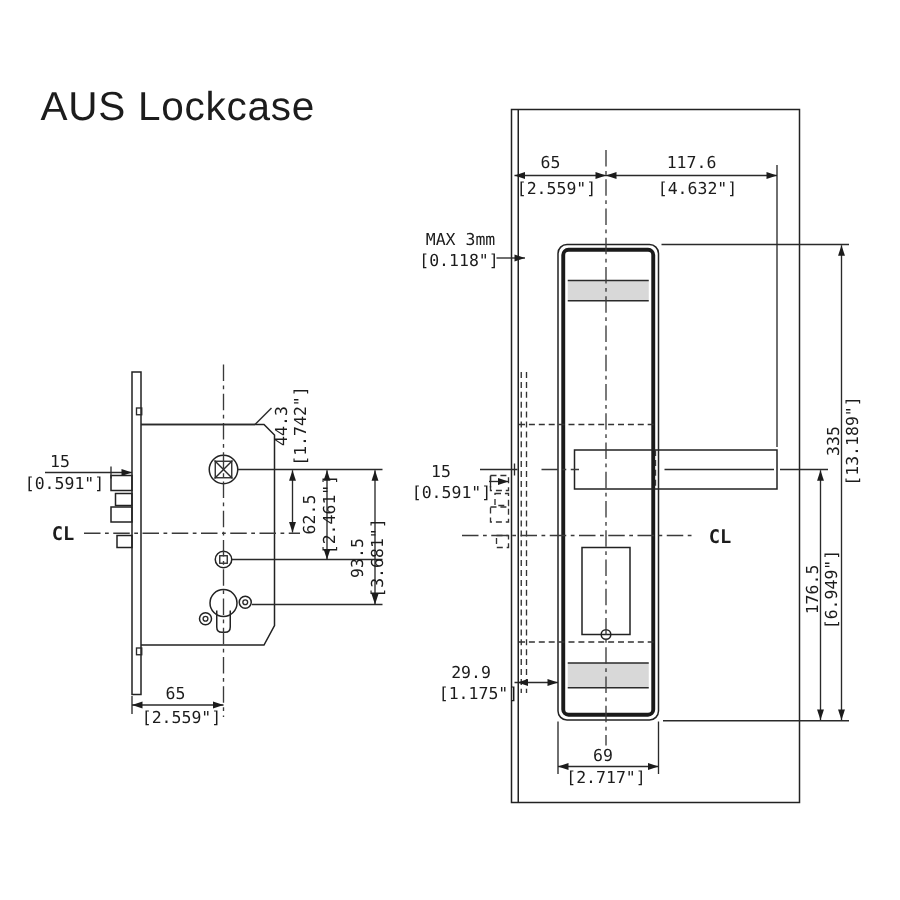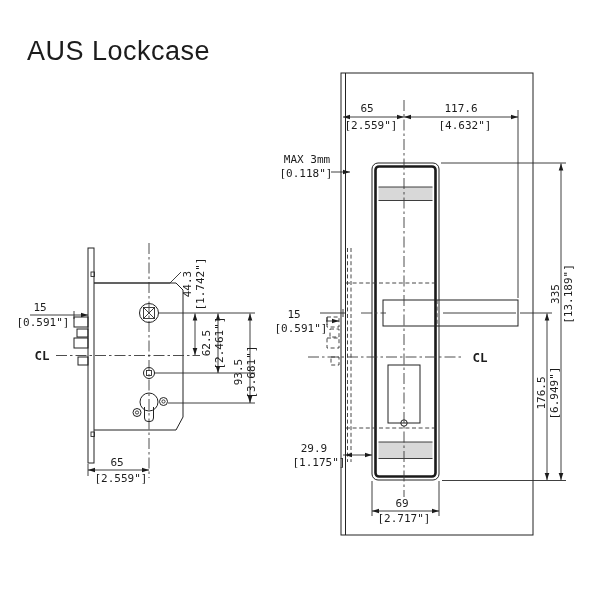--- a/index.html
+++ b/index.html
@@ -1,18 +1,18 @@
 <!DOCTYPE html>
 <html><head>
 <meta charset="utf-8">
 <style>
   html,body{margin:0;padding:0;background:#f0f0f0;}
   .page{position:relative;width:600px;height:600px;background:#ffffff;overflow:hidden;
         font-family:"DejaVu Sans Mono","Liberation Mono",monospace;}
-  .title{position:absolute;left:27px;top:36px;font-family:"Liberation Sans","DejaVu Sans",sans-serif;
+  .title{position:absolute;left:27px;top:56px;font-family:"Liberation Sans","DejaVu Sans",sans-serif;
          font-size:27px;font-weight:500;color:#1c1c1c;letter-spacing:0.5px;}
   svg{position:absolute;left:0;top:0;}
   svg text{font-family:"DejaVu Sans Mono","Liberation Mono",monospace;font-size:11px;fill:#1c1c1c;}
   svg text.cl{font-size:12.5px;font-weight:bold;}
   .ln{stroke:#222;stroke-width:1;fill:none;}
   .thin{stroke:#2a2a2a;stroke-width:0.9;fill:none;}
   .thick{stroke:#1a1a1a;stroke-width:2.6;fill:none;}
   .dash{stroke:#333;stroke-width:0.9;fill:none;stroke-dasharray:4 2.6;}
   .cline{stroke:#3a3a3a;stroke-width:0.9;fill:none;stroke-dasharray:11 3 2.5 3;}
   .arr{fill:#1c1c1c;stroke:none;}

